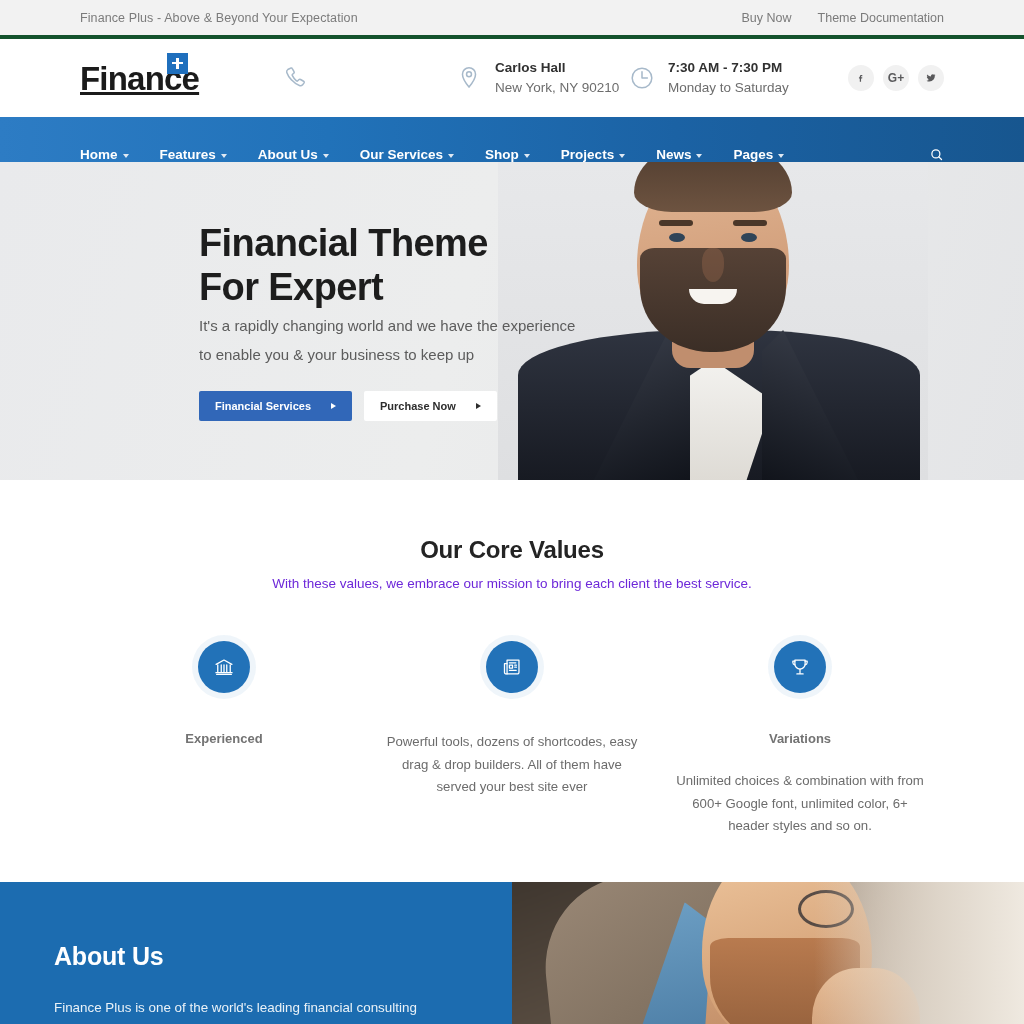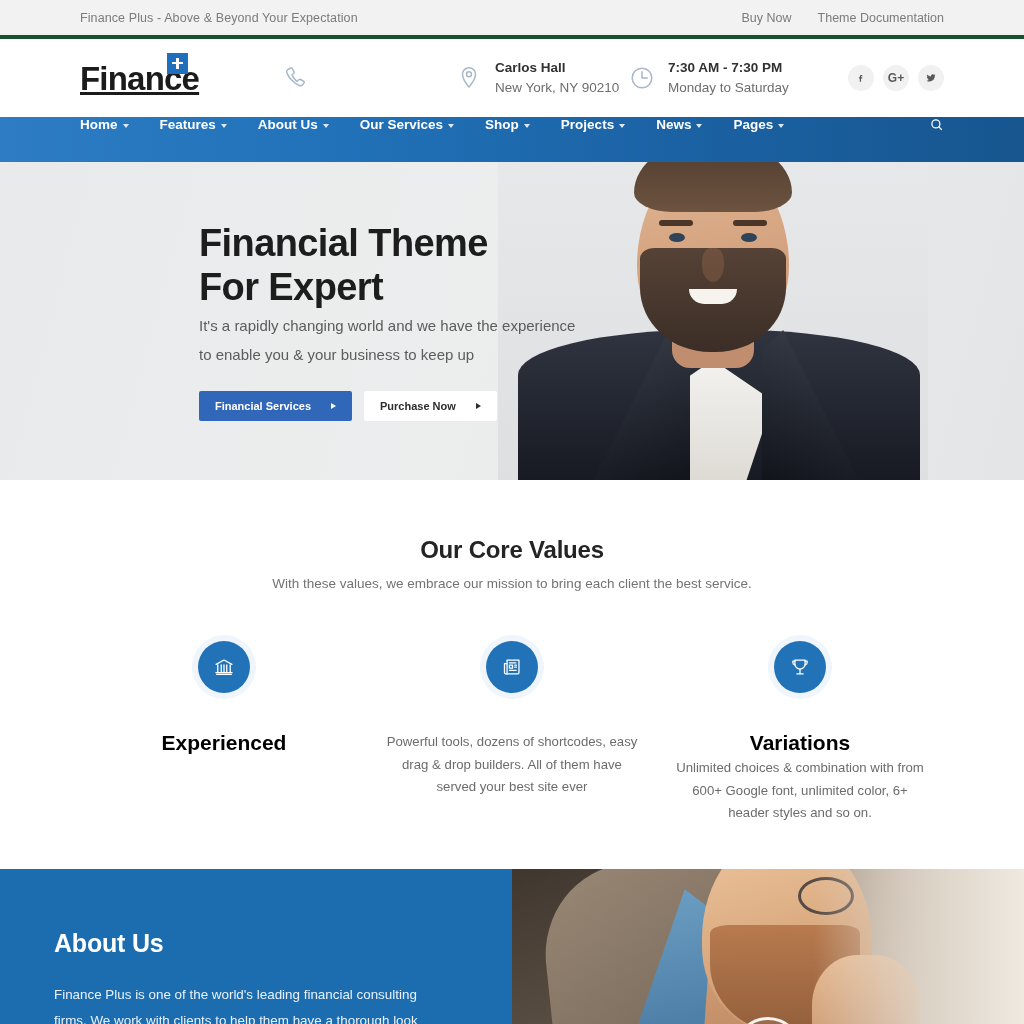--- a/index.html
+++ b/index.html
@@ -84,21 +84,21 @@
     font-size:12px; font-weight:bold;
     text-decoration:none;
   }
   .soc svg{ width:12px;height:12px; fill:#59595b; }
 
   
   .nav{
     height:45px;
     background:linear-gradient(to right,#2d7cc4 0%,#2172b9 32%,#1b62a4 66%,#17568f 100%);
     display:flex;
-    align-items:flex-start;
+    align-items:flex-end;
     padding:0 80px;
   }
   .nav-items{ display:flex; align-items:center; gap:0; }
   .nav-item{
     color:#fff;
     font-size:13.5px;
     font-weight:bold;
     text-decoration:none;
     padding:0 20px 0 0;
     margin-right:11px;
@@ -234,33 +234,33 @@
     border-left:5px solid currentColor;
   }
 
   
   .values{ background:#fff; padding:56px 80px 44px; }
   .values h2{
     text-align:center; font-size:24px; font-weight:bold;
     color:#242424; letter-spacing:-.2px; margin-bottom:12px;
   }
   .values .lead{
-    text-align:center; font-size:13.5px; color:#737373; margin-bottom:50px;
+    text-align:center; font-size:13.5px; color:#6d28d9; margin-bottom:50px;
   }
   .vgrid{ display:flex; gap:0; }
   .vcol{ flex:1; text-align:center; padding:0 14px; }
   .vicon{
     width:52px;height:52px;border-radius:50%;
     background:#2272b8;
     margin:0 auto 38px;
     display:flex;align-items:center;justify-content:center;
     box-shadow:0 0 0 6px rgba(34,114,184,.07);
   }
   .vicon svg{ width:22px;height:22px;stroke:#fff;fill:none;stroke-width:1.4; }
-  .vcol h3{ font-size:21px; font-weight:bold; color:#000000; margin-bottom:2px; }
+  .vcol h3{ font-size:13px; font-weight:bold; color:#737373; margin-bottom:24px; }
   .vcol p{ font-size:13.2px; color:#6c6c6c; line-height:1.72; }
 
   
   .about{ display:flex; height:182px; }
   .about-left{
     width:512px; background:#1c6cb0;
     padding:60px 80px 0 54px; color:#fff;
   }
   .about-left h2{ font-size:25px; font-weight:bold; margin-bottom:24px; letter-spacing:-.2px; }
   .about-left p{ font-size:13.4px; line-height:1.95; color:#eaf2f8; }

